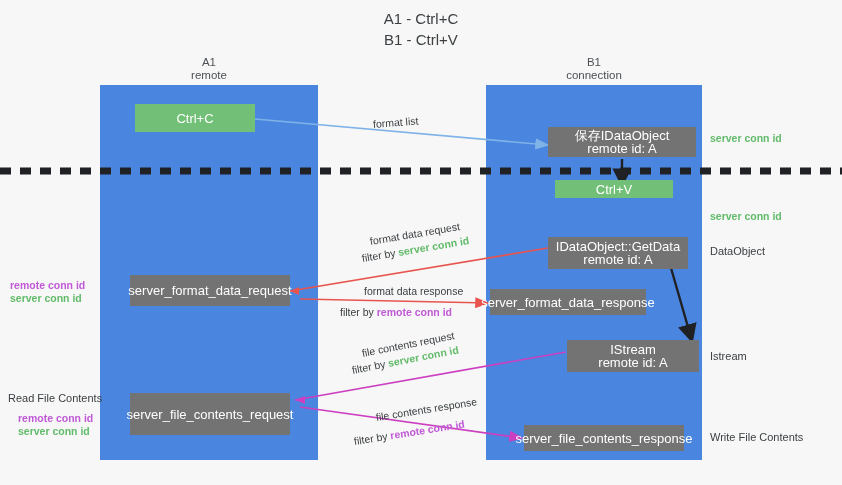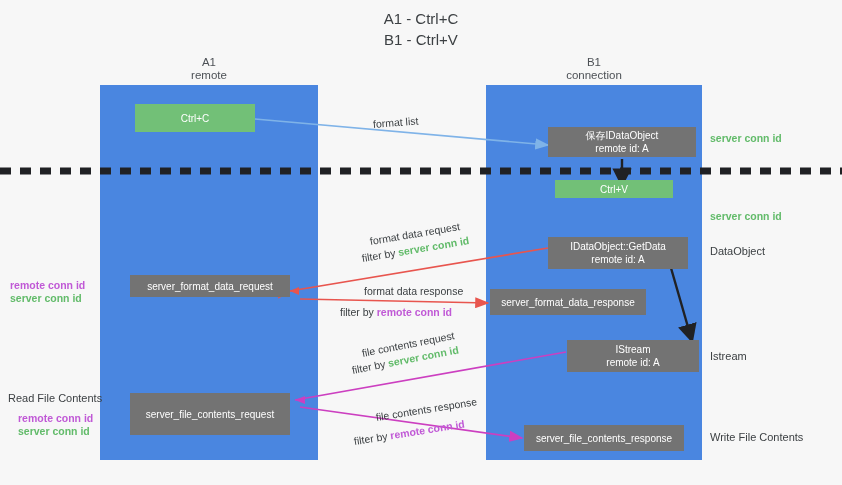--- a/index.html
+++ b/index.html
@@ -19,21 +19,21 @@
   #lane-b1{left:486px;top:85px;width:216px;height:375px;}
 
   .lane-head{position:absolute;text-align:center;font-size:11.5px;line-height:13px;color:#4d5156;}
   #head-a1{left:100px;top:56px;width:218px;}
   #head-b1{left:486px;top:56px;width:216px;}
 
   .title{position:absolute;left:0;top:8px;width:842px;text-align:center;
          font-size:15px;line-height:21px;color:#3c4043;}
 
   .node{position:absolute;box-sizing:border-box;display:flex;flex-direction:column;
-        align-items:center;justify-content:center;color:#fff;font-size:10px;
+        align-items:center;justify-content:center;color:#fff;font-size:13px;
         line-height:13px;text-align:center;}
   .node.green{background:#72c077;}
   .node.orange{background:#737373;}
   .node .l2{display:block;}
 
   .lbl{position:absolute;font-size:10.5px;line-height:13px;white-space:nowrap;}
   .green-t{color:#62bb6a;font-weight:bold;}
   .purple-t{color:#c059d6;font-weight:bold;}
   .plain-t{color:#3c4043;}
   .rt{color:#3c4043;font-size:11px;}
@@ -110,21 +110,21 @@
   <div class="node orange" style="left:548px;top:237px;width:140px;height:32px;">
     <span>IDataObject::GetData</span>
     <span class="l2">remote id: A</span>
   </div>
 
   <div class="node orange" style="left:567px;top:340px;width:132px;height:32px;">
     <span>IStream</span>
     <span class="l2">remote id: A</span>
   </div>
 
-  <div class="node orange" style="left:130px;top:275px;width:160px;height:22px;">
+  <div class="node orange" style="left:130px;top:275px;width:160px;height:31px;">
     <span>server_format_data_request</span>
   </div>
 
   <div class="node orange" style="left:490px;top:289px;width:156px;height:26px;">
     <span>server_format_data_response</span>
   </div>
 
   <div class="node orange" style="left:130px;top:393px;width:160px;height:42px;">
     <span>server_file_contents_request</span>
   </div>

